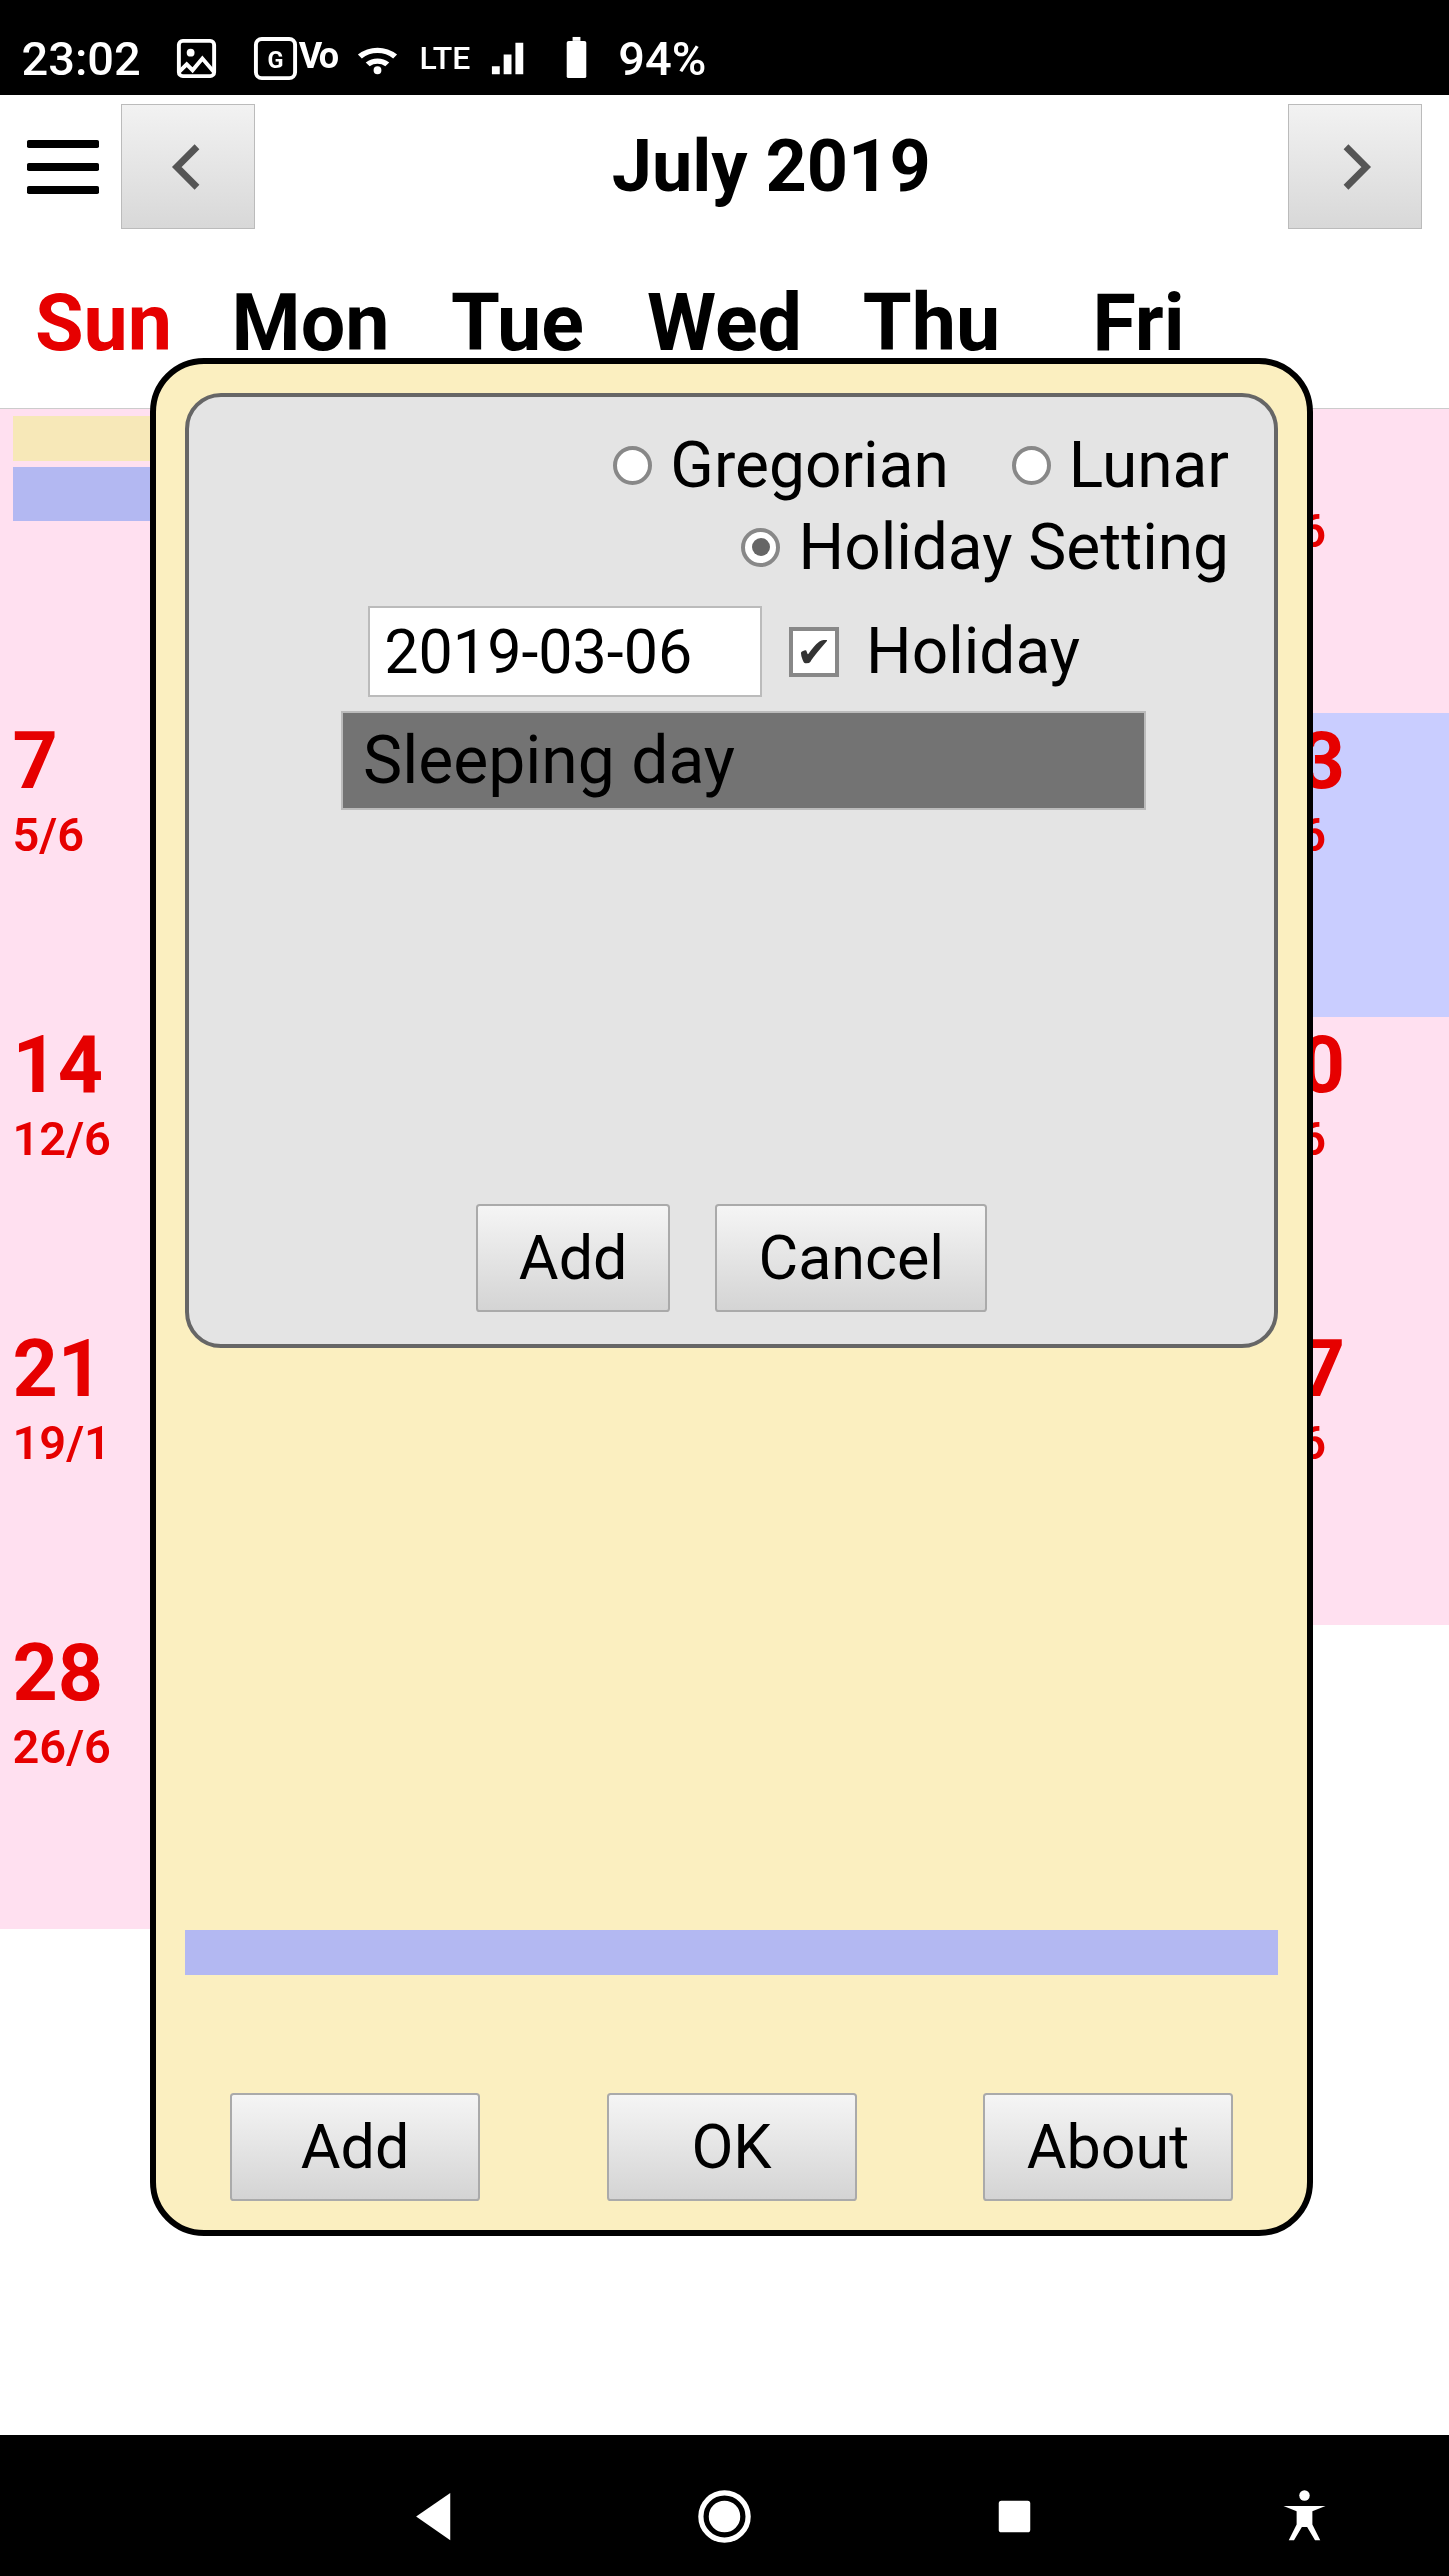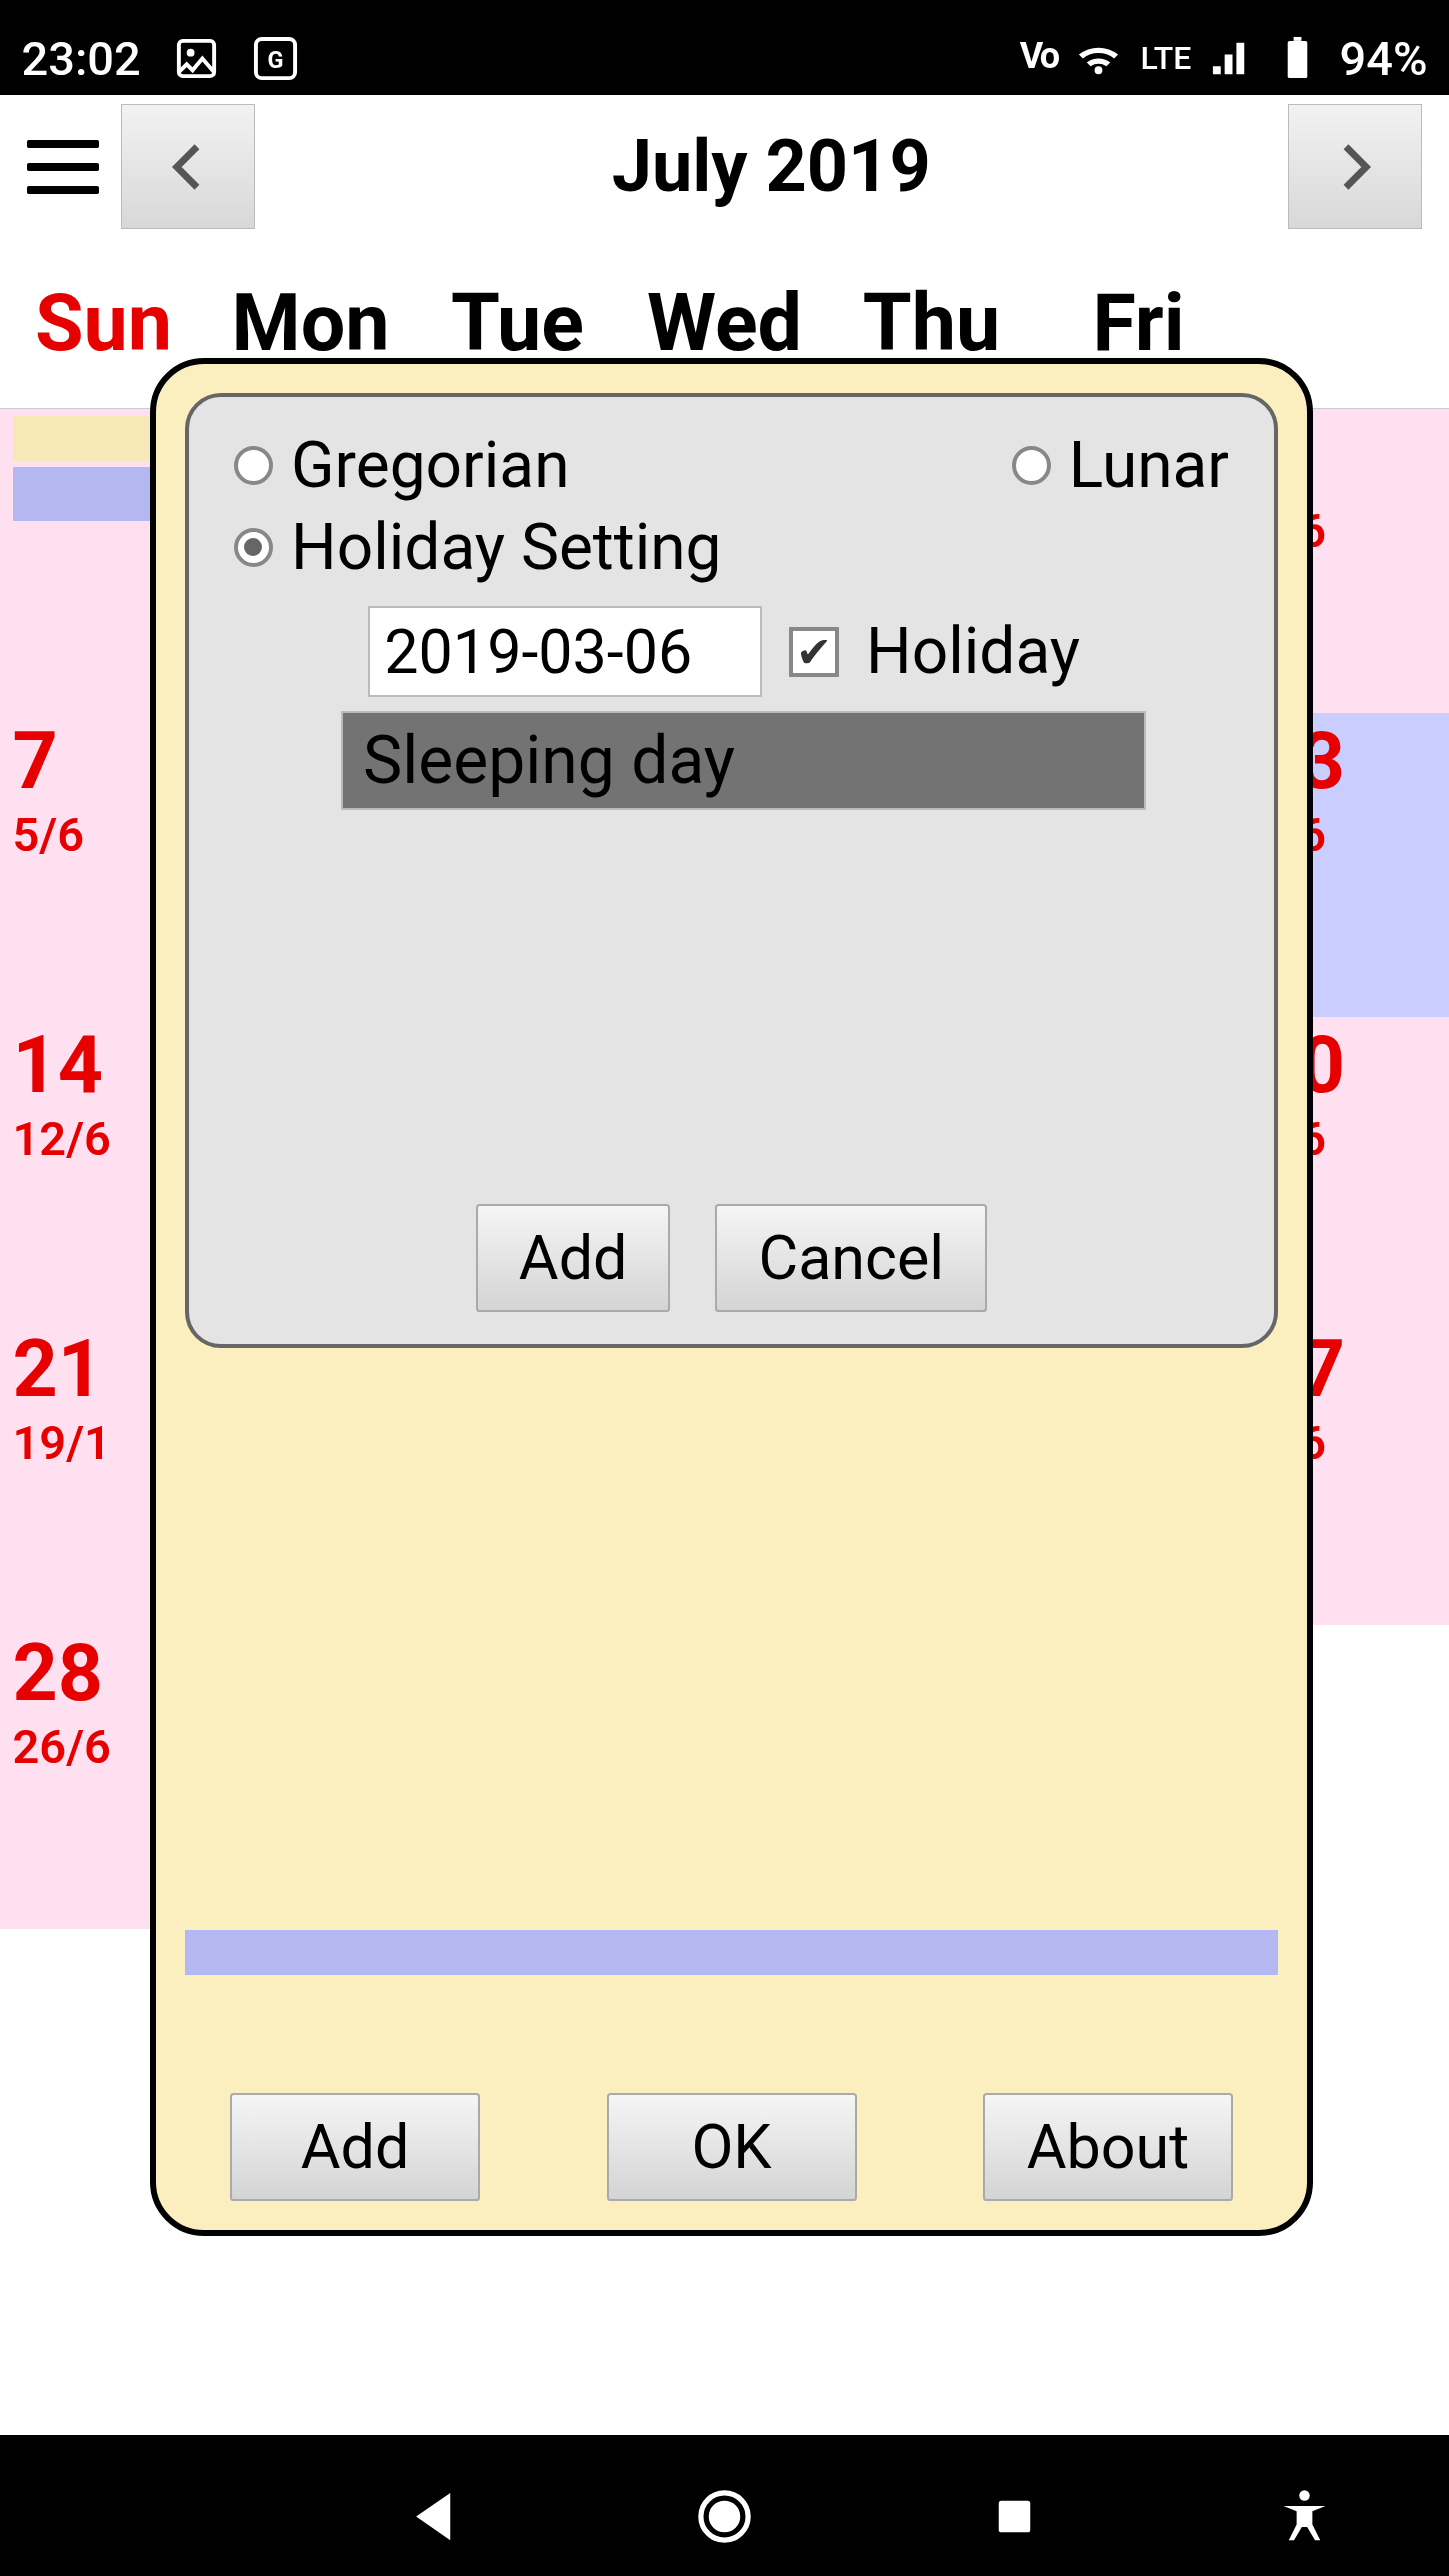--- a/index.html
+++ b/index.html
@@ -1,21 +1,21 @@
 <!DOCTYPE html>
 <html style="font-size:14.3px"><head>
 <meta charset="utf-8">
 <style>
   * { box-sizing: border-box; margin: 0; padding: 0; }
   html, body { width: 1449px; height: 2576px; background: #000; font-family: Roboto, Arial, sans-serif; overflow: hidden; }
 
   
   .status-bar {
     width: 100%; height: 116px; background: #000; color: #fff;
-    display: flex; align-items: center; justify-content: space-between;
+    display: flex; align-items: center; 
     padding: 0 21.5px; font-size: 47px; font-weight: 500;
   }
   .status-left { display: flex; align-items: center; gap: 32px; }
   .status-right { display: flex; align-items: center; gap: 18px; }
   .st-icon { width: 47px; height: 47px; display: inline-block; }
 
   
   .app {
     position: absolute; left: 0; top: 95px; width: 1449px; height: 2340px;
     background: #fff;
@@ -88,21 +88,21 @@
     display: flex; flex-direction: column;
   }
   .modal-stretch { flex: 1; position: relative; }
   .inner-box {
     border: 4.5px solid #666; border-radius: 36px;
     background: #e4e4e4;
     padding: 27px 36px 32px;
     position: relative;
   }
   .radio-row {
-    display: flex; justify-content: space-between; flex-wrap: wrap; gap: 0 45px;
+    display: flex; justify-content: flex-end; flex-wrap: wrap; gap: 0 45px;
     margin-bottom: 14.3px;
   }
   .radio-item {
     display: flex; align-items: center; gap: 18px;
     font-size: 64px; color: #000;
     margin: 3.6px 9px;
   }
   .radio {
     width: 39px; height: 39px; border-radius: 50%; border: 4.5px solid #888;
     background: #fff; position: relative;

